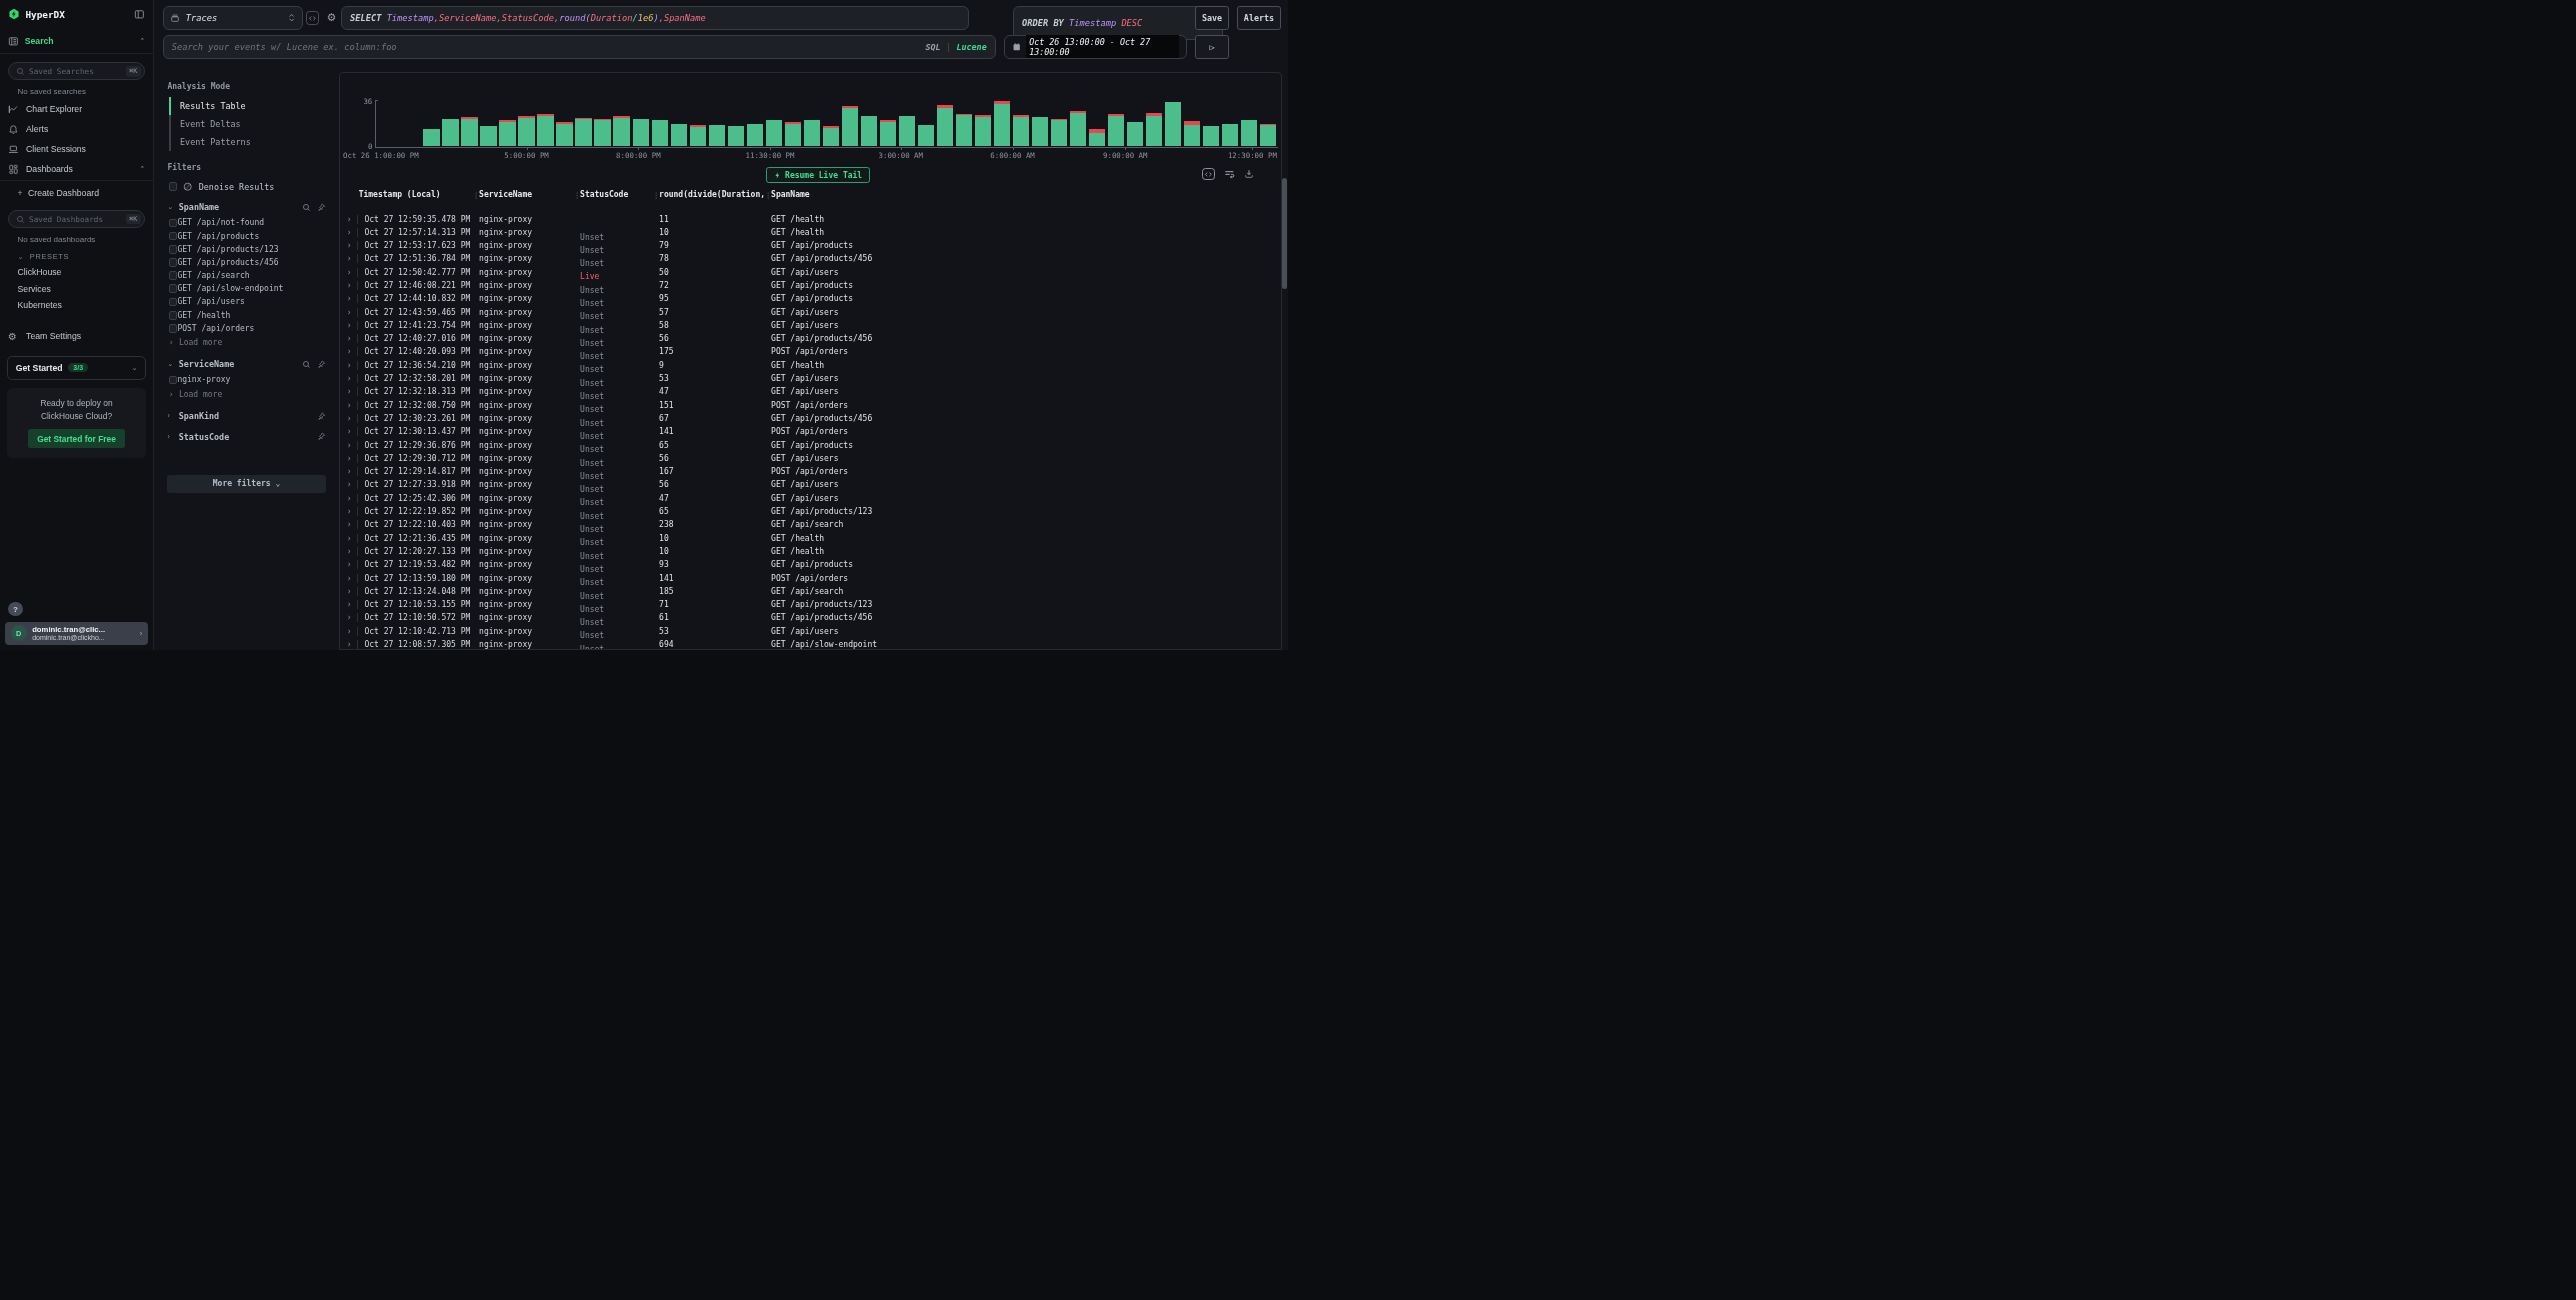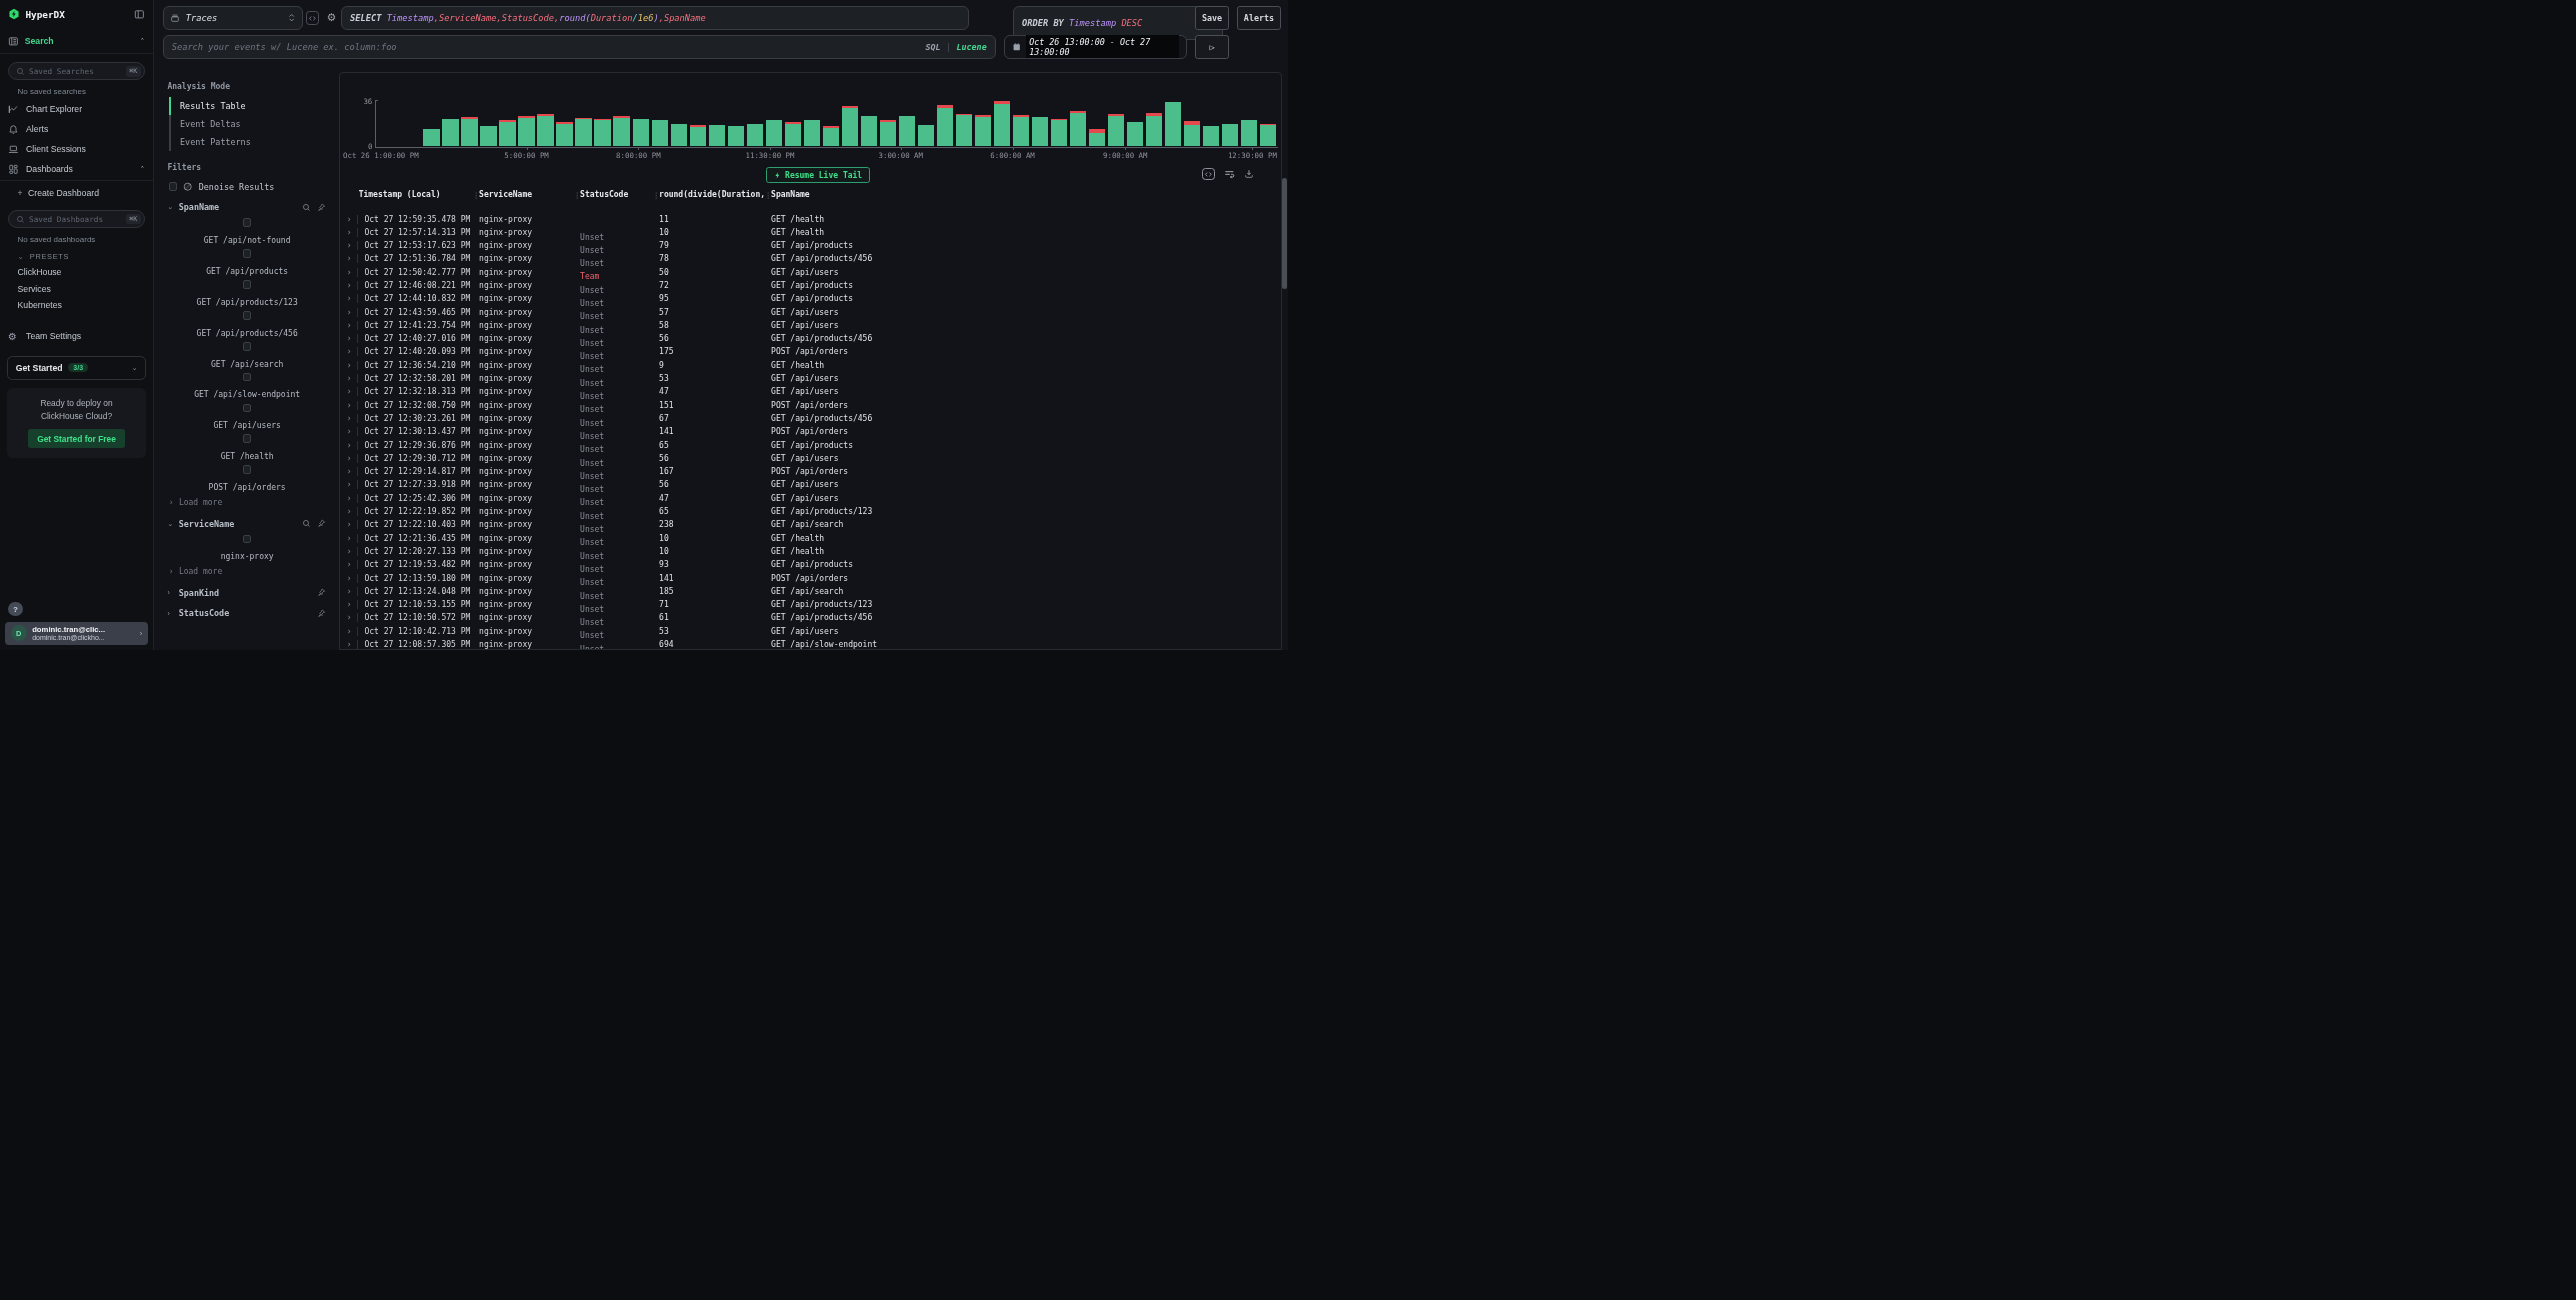--- a/index.html
+++ b/index.html
@@ -84,21 +84,21 @@
   .mode-item { font-family:"DejaVu Sans Mono","Liberation Mono",monospace; font-size:8.4px; color:#9aa0aa; border-left:2px solid #3a3f46; padding:4px 0 4px 9.4px; cursor:pointer; }
   .mode-item.active { border-left-color:#3fd68f; color:#e6eaef; }
   .denoise { display:flex; align-items:center; gap:6px; margin:9.4px 0 4px 1.3px; cursor:pointer; }
   .checkbox { width:8.7px; height:8.7px; flex:none; background:#1d2025; border:0.7px solid #3a3f46; border-radius:2px; }
   .denoise .t { font-family:"DejaVu Sans Mono","Liberation Mono",monospace; font-size:8.4px; color:#c3c9d1; }
   .denoise .cicon { color:#c3c9d1; display:flex; }
   .fgroup-head { display:flex; align-items:center; gap:4.7px; margin:10.7px 0 4px 0; cursor:pointer; }
   .fgroup-head .chev { color:#8d939d; font-size:6.7px; width:6.7px; }
   .fgroup-head .t { font-family:"DejaVu Sans Mono","Liberation Mono",monospace; font-weight:bold; font-size:8.4px; color:#b9bfc8; flex:1; }
   .fgroup-head .gicons { display:flex; gap:6.7px; color:#8d939d; }
-  .fopt { display:flex; align-items:center; gap:9px; padding:2.1px 0 2.1px 1.3px; cursor:pointer;flex-direction:column; }
+  .fopt { display:flex; align-items:center; gap:0; padding:2.1px 0 2.1px 1.3px; cursor:pointer; }
   .fopt .t { font-family:"DejaVu Sans Mono","Liberation Mono",monospace; font-size:8px; color:#b6bcc5; white-space:nowrap; }
   .load-more { display:flex; align-items:center; gap:5.4px; padding:3.4px 0 1.3px 1.3px; color:#737a84; font-family:"DejaVu Sans Mono","Liberation Mono",monospace; font-size:8px; cursor:pointer; }
   .more-filters { margin-top:29px; width:100%; background:#20242b; border:none; border-radius:2.7px; height:18px; color:#b6bcc5; font-family:"DejaVu Sans Mono","Liberation Mono",monospace; font-weight:bold; font-size:8px; cursor:pointer; }
 
   
   .results { position:absolute; left:185px; top:72px; right:6px; bottom:0; border:0.7px solid #262a31; border-radius:4px 4px 0 0; background:#121318; }
   .res-head { display:flex; padding:7.4px 8.7px 0 10.7px; }
   .res-count { font-family:"DejaVu Sans Mono","Liberation Mono",monospace; font-size:8px; color:#c6cbd2; flex:1; }
   .res-scanned { font-family:"DejaVu Sans Mono","Liberation Mono",monospace; font-size:8px; color:#9aa0aa; }
 
@@ -824,21 +824,21 @@
             <span class="c-ts">Oct 27 12:53:17.623 PM</span>
             <span class="c-svc">nginx-proxy</span>
             <span class="c-status unset">Unset</span>
             <span class="c-dur">79</span>
             <span class="c-span">GET /api/products</span>
           </div>
           <div class="grid trow">
             <span class="c-chev">›</span>
             <span class="c-ts">Oct 27 12:51:36.784 PM</span>
             <span class="c-svc">nginx-proxy</span>
-            <span class="c-status error">Team</span>
+            <span class="c-status error">Live</span>
             <span class="c-dur">78</span>
             <span class="c-span">GET /api/products/456</span>
           </div>
           <div class="grid trow">
             <span class="c-chev">›</span>
             <span class="c-ts">Oct 27 12:50:42.777 PM</span>
             <span class="c-svc">nginx-proxy</span>
             <span class="c-status unset">Unset</span>
             <span class="c-dur">50</span>
             <span class="c-span">GET /api/users</span>

